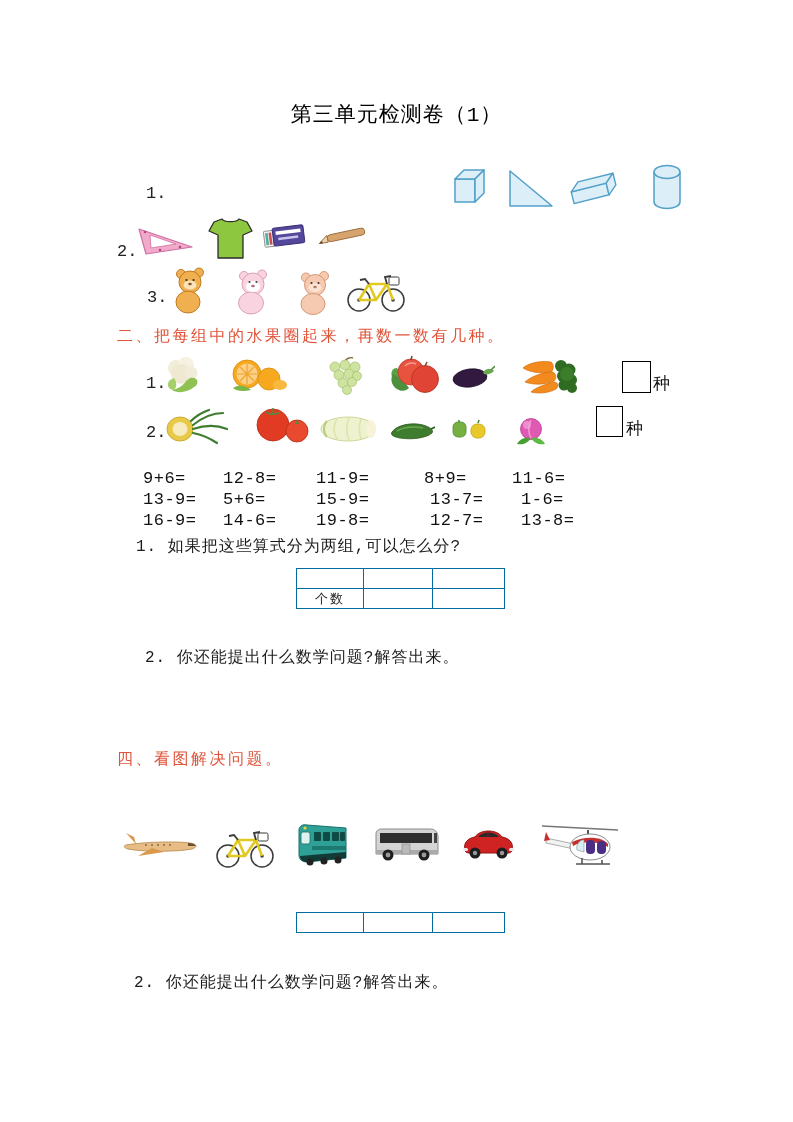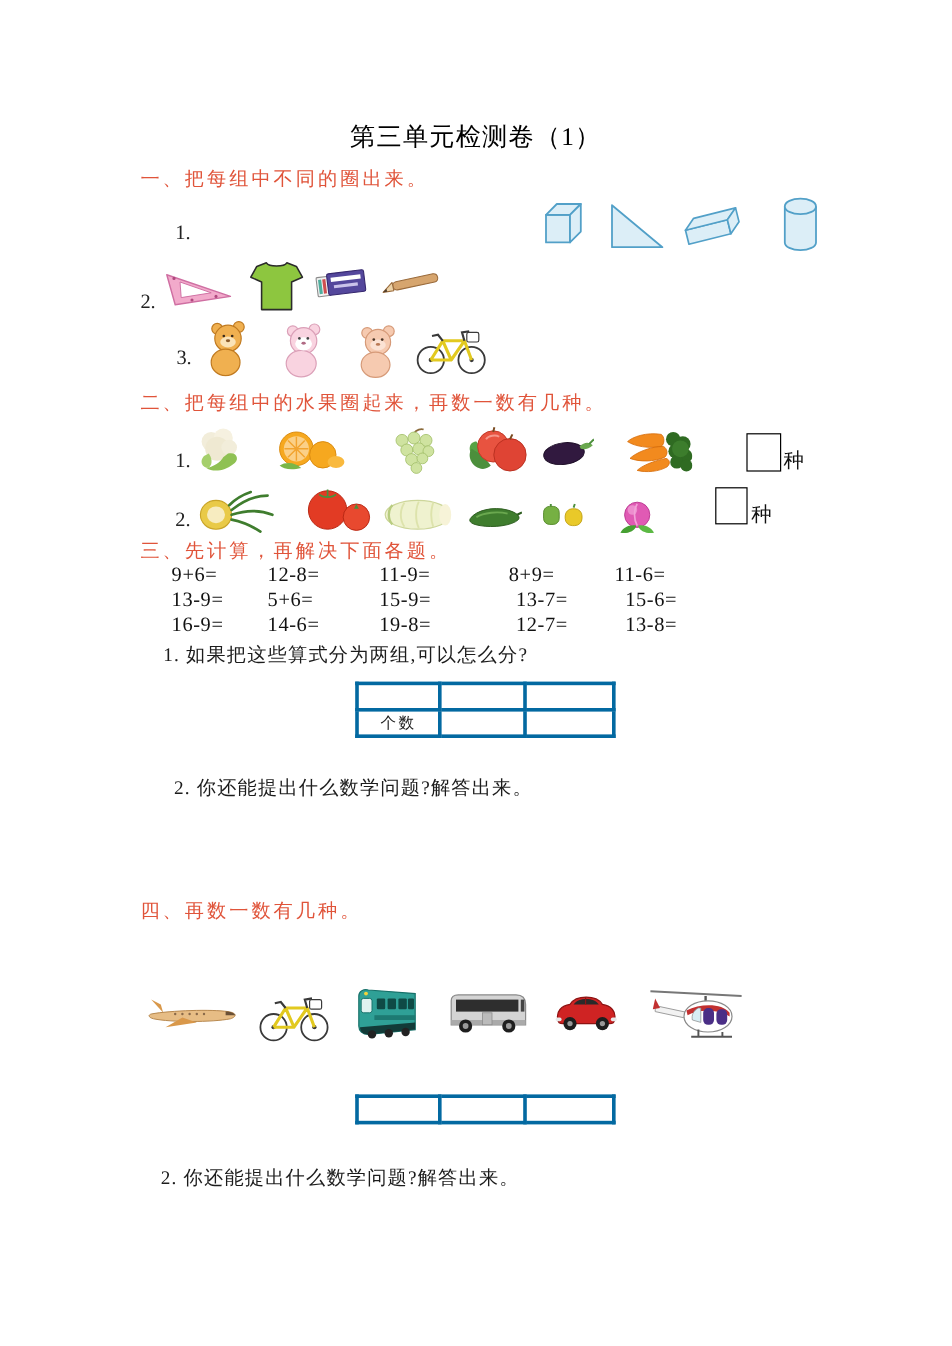--- a/index.html
+++ b/index.html
@@ -1,46 +1,45 @@
 <!DOCTYPE html>
 <html><head>
 <meta charset="utf-8">
 <style>
   html,body{margin:0;padding:0;background:#fff;}
   .page{
     position:relative;width:793px;height:1122px;background:#ffffff;
-    font-family:Liberation Serif, serif;color:#1c1c1c;overflow:hidden;
+    font-family:Liberation Mono, monospace;color:#1c1c1c;overflow:hidden;
   }
   .abs{position:absolute;white-space:nowrap;}
   .title{
     position:absolute;top:100px;left:0;width:793px;text-align:center;
     font-size:21px;letter-spacing:1px;color:#000;font-weight:400;margin:0;
   }
   .heading{
     position:absolute;color:#e0543a;font-size:16px;letter-spacing:2.5px;font-weight:400;
   }
   .qnum{font-size:17px;color:#222;}
   .qtext{font-size:16px;letter-spacing:1px;color:#1c1c1c;}
   .eq{position:absolute;font-size:17px;color:#111;letter-spacing:0.5px;}
   .unit{position:absolute;font-size:17px;color:#111;}
   .ansbox{position:absolute;border:1.6px solid #000;background:#fff;box-sizing:border-box;}
   .obj{position:absolute;line-height:0;}
   table.anstable{position:absolute;border-collapse:collapse;background:#fff;}
-  table.anstable td{border:3px solid #0369a1;height:19px;padding:0;text-align:center;
+  table.anstable td{border:1px solid #0369a1;height:19px;padding:0;text-align:center;
     font-size:13px;letter-spacing:2px;color:#222;}
   td.c1{width:66px;} td.c2{width:68px;} td.c3{width:71px;}
 </style>
 </head>
 <body>
 
 <div class="page">
 
   <h1 class="title">第三单元检测卷（1）</h1>
 
-  <div class="heading" style="left:117px;top:139px">一、把每组中不同的圈出来。</div>
 
   <span class="abs qnum" style="left:146px;top:184px">1.</span>
 
   <span class="obj" style="left:450px;top:165px">
     <svg width="40" height="44" viewBox="0 0 40 44">
         <g fill="#dceef7" stroke="#52a0c8" stroke-width="1.5" stroke-linejoin="round">
       <path d="M5 14 L25 14 L25 37 L5 37 Z"></path>
           <path d="M5 14 L14 5 L34 5 L25 14 Z"></path>
           <path d="M25 14 L34 5 L34 28 L25 37 Z"></path>
         </g>
@@ -288,33 +287,32 @@
       <circle cx="15" cy="12" r="10.5" fill="#e05ab4" stroke="#bb3a92" stroke-width="0.8"></circle>
       <path d="M15 3 C12 8 12 16 15 21" stroke="#f2a3d8" stroke-width="1.4" fill="none"></path>
       <circle cx="11" cy="8" r="4" fill="#f2a3d8" opacity="0.7"></circle>
       <path d="M14 21 C8 20 3 23 1 27 C7 28 12 26 14 22 Z" fill="#46a032"></path>
       <path d="M16 21 C22 20 27 23 29 27 C23 28 18 26 16 22 Z" fill="#5cb944"></path>
       </svg>
   </span>
   <span class="ansbox" style="left:596px;top:406px;width:27px;height:31px"></span>
   <span class="unit" style="left:626px;top:417px">种</span>
 
-  <div class="heading" style="left:117px;top:449px">三、先计算，再解决下面各题。</div>
 
   <span class="eq" style="left:143px;top:469px">9+6=</span>
   <span class="eq" style="left:223px;top:469px">12-8=</span>
   <span class="eq" style="left:316px;top:469px">11-9=</span>
   <span class="eq" style="left:424px;top:469px">8+9=</span>
   <span class="eq" style="left:512px;top:469px">11-6=</span>
 
   <span class="eq" style="left:143px;top:490px">13-9=</span>
   <span class="eq" style="left:223px;top:490px">5+6=</span>
   <span class="eq" style="left:316px;top:490px">15-9=</span>
   <span class="eq" style="left:430px;top:490px">13-7=</span>
-  <span class="eq" style="left:521px;top:490px">15-6=</span>
+  <span class="eq" style="left:521px;top:490px">1-6=</span>
 
   <span class="eq" style="left:143px;top:511px">16-9=</span>
   <span class="eq" style="left:223px;top:511px">14-6=</span>
   <span class="eq" style="left:316px;top:511px">19-8=</span>
   <span class="eq" style="left:430px;top:511px">12-7=</span>
   <span class="eq" style="left:521px;top:511px">13-8=</span>
 
   <span class="abs qtext" style="left:136px;top:536px">1. 如果把这些算式分为两组,可以怎么分?</span>
 
   <table class="anstable" style="left:296px;top:568px">
@@ -327,21 +325,21 @@
     <tr>
       <td class="c1">个数</td>
       <td class="c2"></td>
       <td class="c3"></td>
     </tr>
   </tbody>
     </table>
 
   <span class="abs qtext" style="left:145px;top:647px">2. 你还能提出什么数学问题?解答出来。</span>
 
-  <div class="heading" style="left:117px;top:749px">四、再数一数有几种。</div>
+  <div class="heading" style="left:117px;top:749px">四、看图解决问题。</div>
 
   <span class="obj" style="left:122px;top:831px">
     <svg width="78" height="30" viewBox="0 0 78 30">
       <path d="M12 6 L4 2 L14 13 Z" fill="#d9984a"></path>
       <path d="M4 14 C20 11 55 10 68 12 C75 13 76 16 70 18 C55 21 20 21 6 18 C2 17 1 15 4 14 Z" fill="#e7bd85" stroke="#b5854a" stroke-width="0.8"></path>
       <path d="M30 17 L16 25 L42 21 Z" fill="#d9984a"></path>
       <path d="M66 12 C70 12 73 13 74 15 L66 15 Z" fill="#6a5036"></path>
       <g fill="#8a6a4a">
           <circle cx="24" cy="14" r="1"></circle>
           <circle cx="30" cy="14" r="1"></circle>

